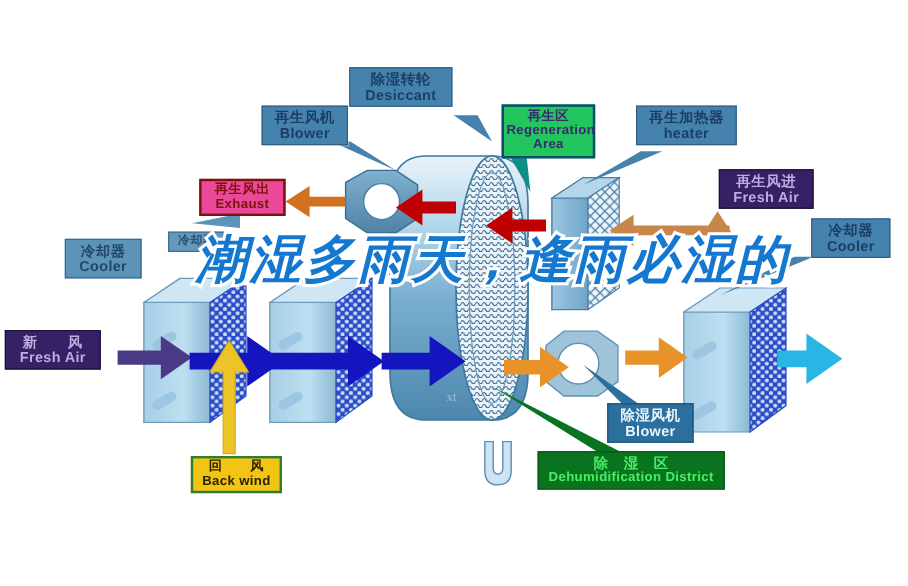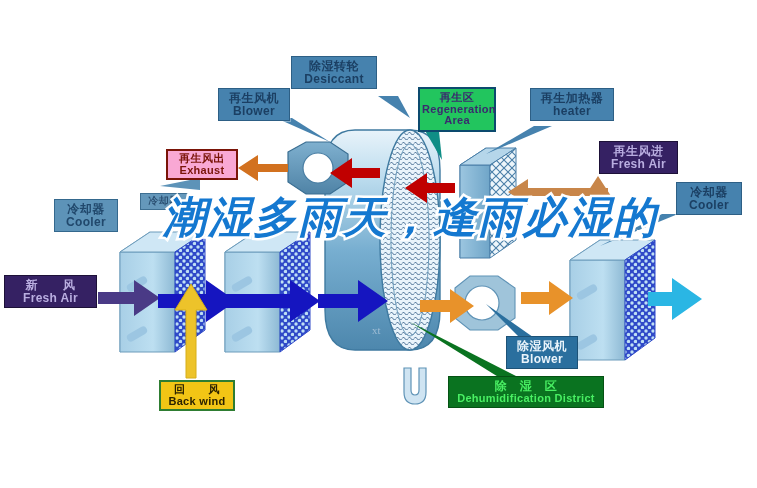--- a/index.html
+++ b/index.html
@@ -15,21 +15,21 @@
   .lbl .cn{display:block;font-weight:bold;letter-spacing:.5px;}
   .lbl .en{display:block;font-family:Liberation Sans, sans-serif;
            font-weight:bold;letter-spacing:.3px;}
 
   
   .s-steel{background:#4682ae;color:#1b3f63;border:1px solid #2d5f85;
            box-shadow:0 0 0 1px rgba(255,255,255,.35);}
   
   .s-steel2{background:#5d93b8;color:#21486c;border:1px solid #34688d;}
   
-  .s-orange{background:#f9a8d4;color:#7a1408;border:2px solid #7a1408;}
+  .s-orange{background:#ec4899;color:#7a1408;border:2px solid #7a1408;}
   
   .s-purple{background:#352163;color:#b9aee0;border:1px solid #1d1138;}
   
   .s-teal{background:#22c55e;color:#3a2a6e;border:2px solid #0c4a6e;margin-top:29px;}
   
   .s-cyan{background:#25b7e8;color:#123a84;border:1px solid #1b93bd;}
   
   .s-yellow{background:#f2c515;color:#2a2200;border:2px solid #2e7d32;}
   
   .s-green{background:#0a7320;color:#49ef63;border:1px solid #055214;}
@@ -247,21 +247,21 @@
 
   <div class="lbl s-steel2" style="left:54px;top:199px;width:64px;padding:3px 2px;font-size:12px;">
     <span class="cn">冷却器</span>
     <span class="en">Cooler</span>
   </div>
 
   <div class="lbl s-steel2" style="left:140px;top:193px;width:48px;padding:2px 2px;font-size:10px;opacity:.95;">
     <span class="cn">冷却器</span>
   </div>
 
-  <div class="lbl s-purple" style="left:4px;top:275px;width:93px;padding:3px 2px;font-size:12px;">
+  <div class="lbl s-purple" style="left:4px;top:275px;width:80px;padding:3px 2px;font-size:12px;">
     <span class="cn">新　　风</span>
     <span class="en">Fresh Air</span>
   </div>
 
   <div class="lbl s-yellow" style="left:159px;top:380px;width:76px;padding:2px 2px;font-size:11px;">
     <span class="cn">回　　风</span>
     <span class="en">Back wind</span>
   </div>
 
   <div class="lbl" style="left:506px;top:336px;width:72px;padding:3px 2px;font-size:12px;background:#2a6f9e;color:#eaf4fb;border:1px solid #1d5277;">

